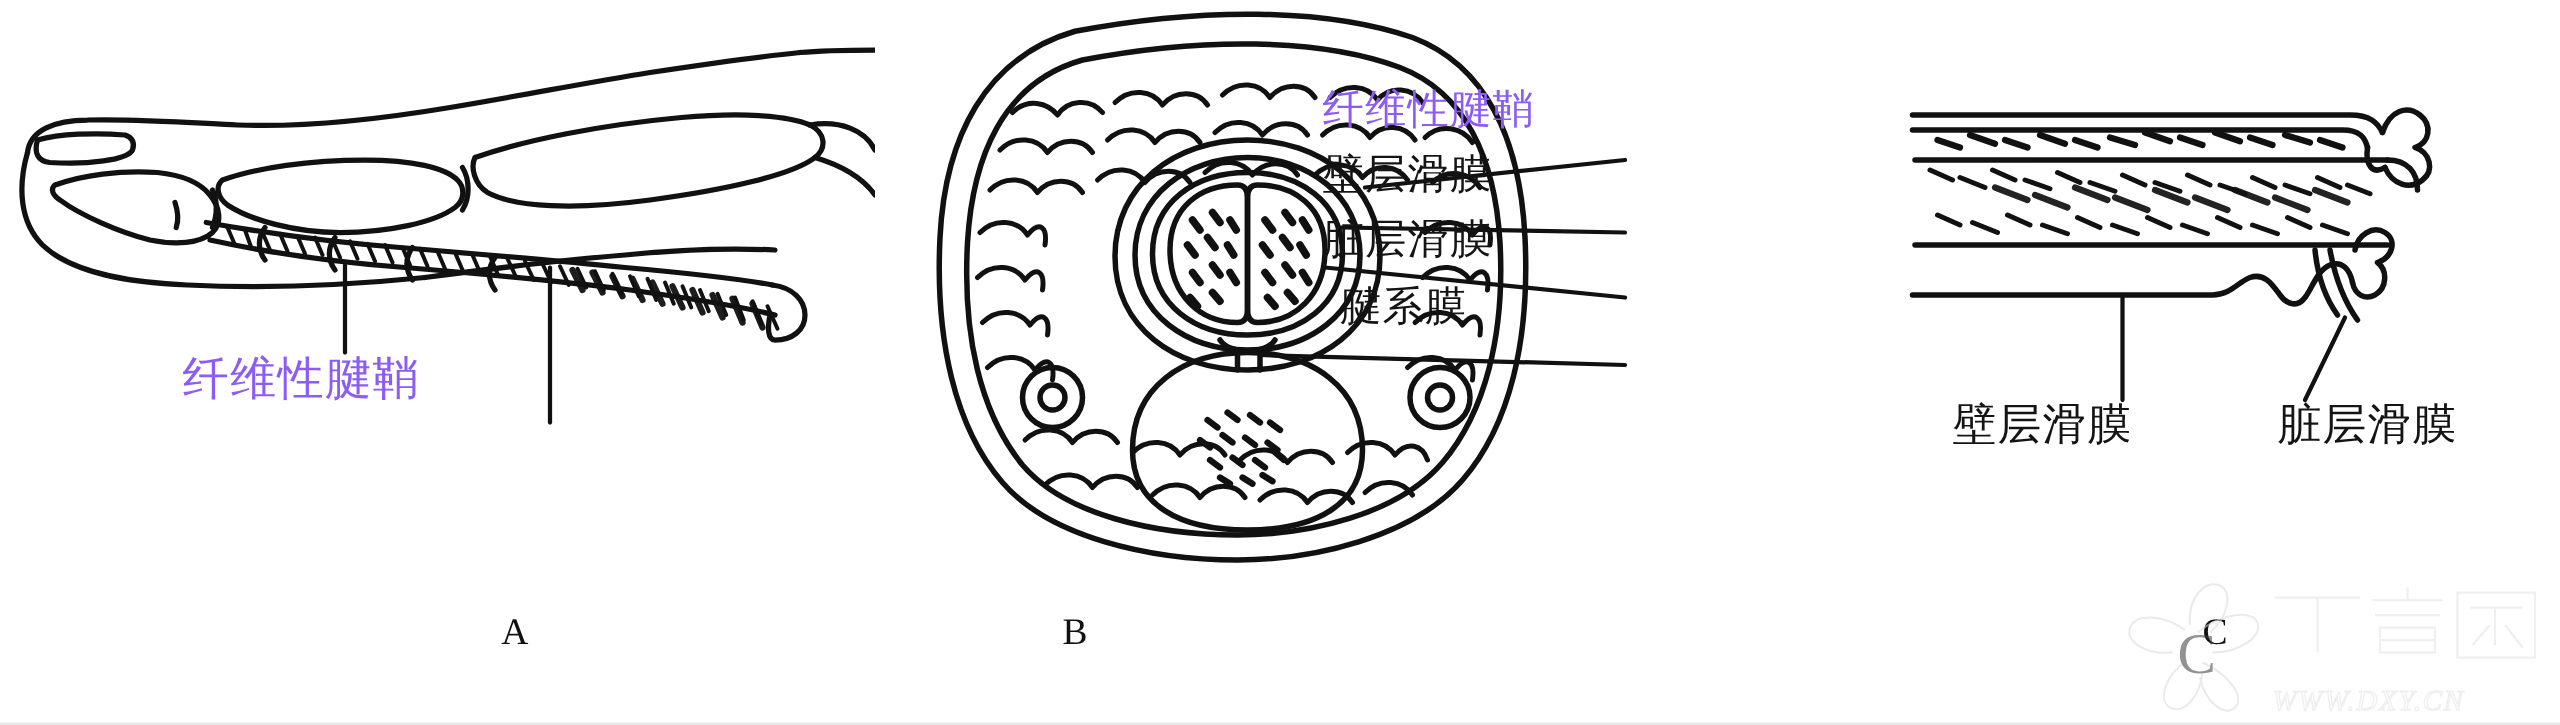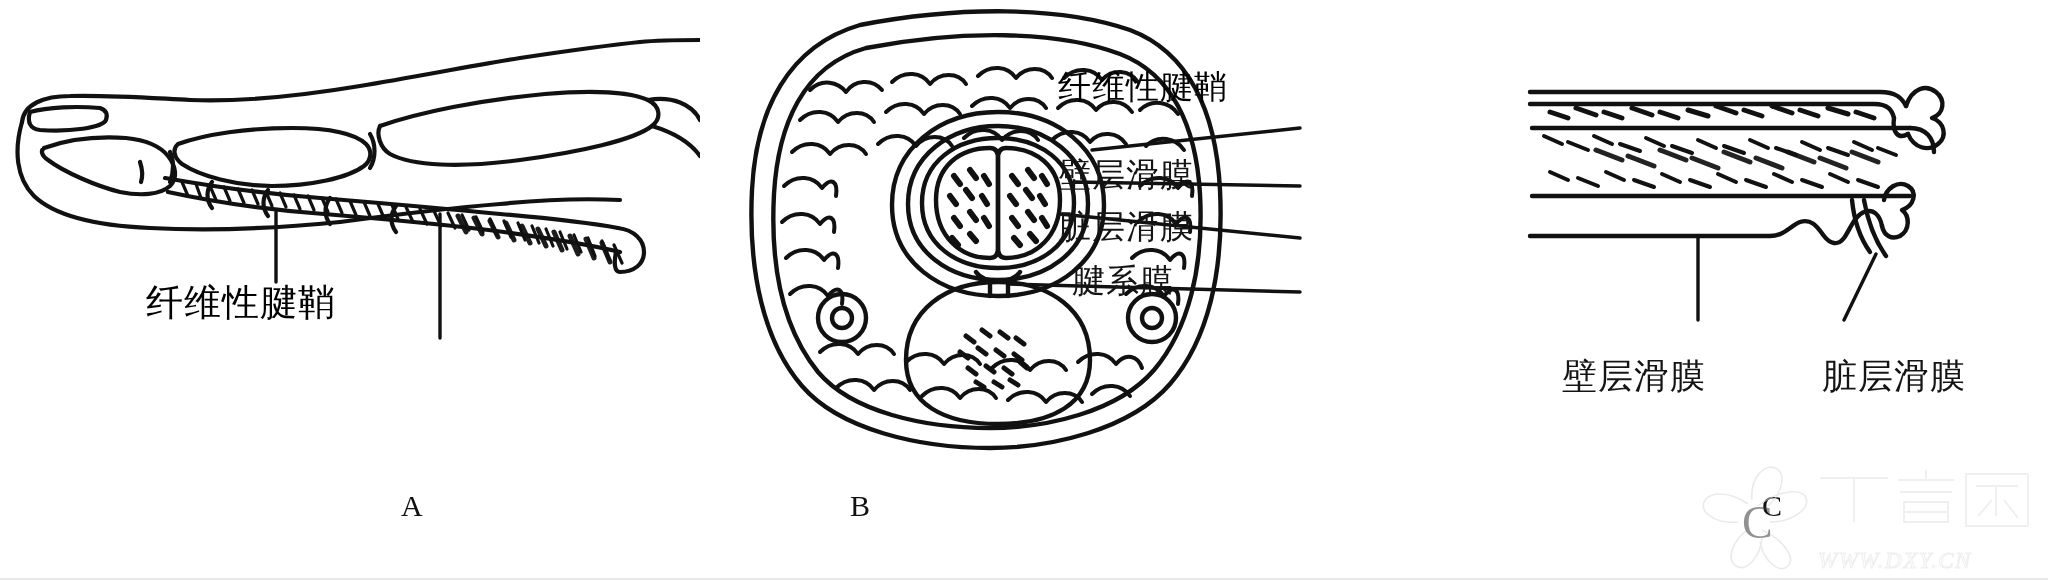--- a/index.html
+++ b/index.html
@@ -5,22 +5,22 @@
   html,body{margin:0;padding:0;background:#ffffff;}
   body{width:2048px;height:580px;position:relative;overflow:hidden;
        font-family:"Liberation Sans","DejaVu Sans",sans-serif;}
   #figure{position:absolute;left:0;top:0;width:2048px;height:580px;background:#fff;}
   .panel{position:absolute;}
   .art{position:absolute;left:0;top:0;}
   .cap{position:absolute;font-family:"Liberation Serif","DejaVu Serif",serif;
        font-size:30px;color:#111;font-weight:400;}
   .lbl{position:absolute;white-space:nowrap;font-size:37px;line-height:1;
        font-family:"Liberation Sans","DejaVu Sans",sans-serif;letter-spacing:1px;}
-  .lbl.purple{color:#000000;}
-  .lbl.black{color:#141414;margin-top:36px;}
+  .lbl.purple{color:#8b5cf6;}
+  .lbl.black{color:#141414;}
   .lbl.mid{font-size:33px;}
   .lbl.cmid{font-size:35px;}
   .wm{position:absolute;right:6px;bottom:2px;width:350px;height:118px;
       opacity:.55;pointer-events:none;}
   .botline{position:absolute;left:0;bottom:0;width:2048px;height:2px;background:#e8e8e8;}
 </style>
 </head>
 <body>
 
 <div id="figure">

